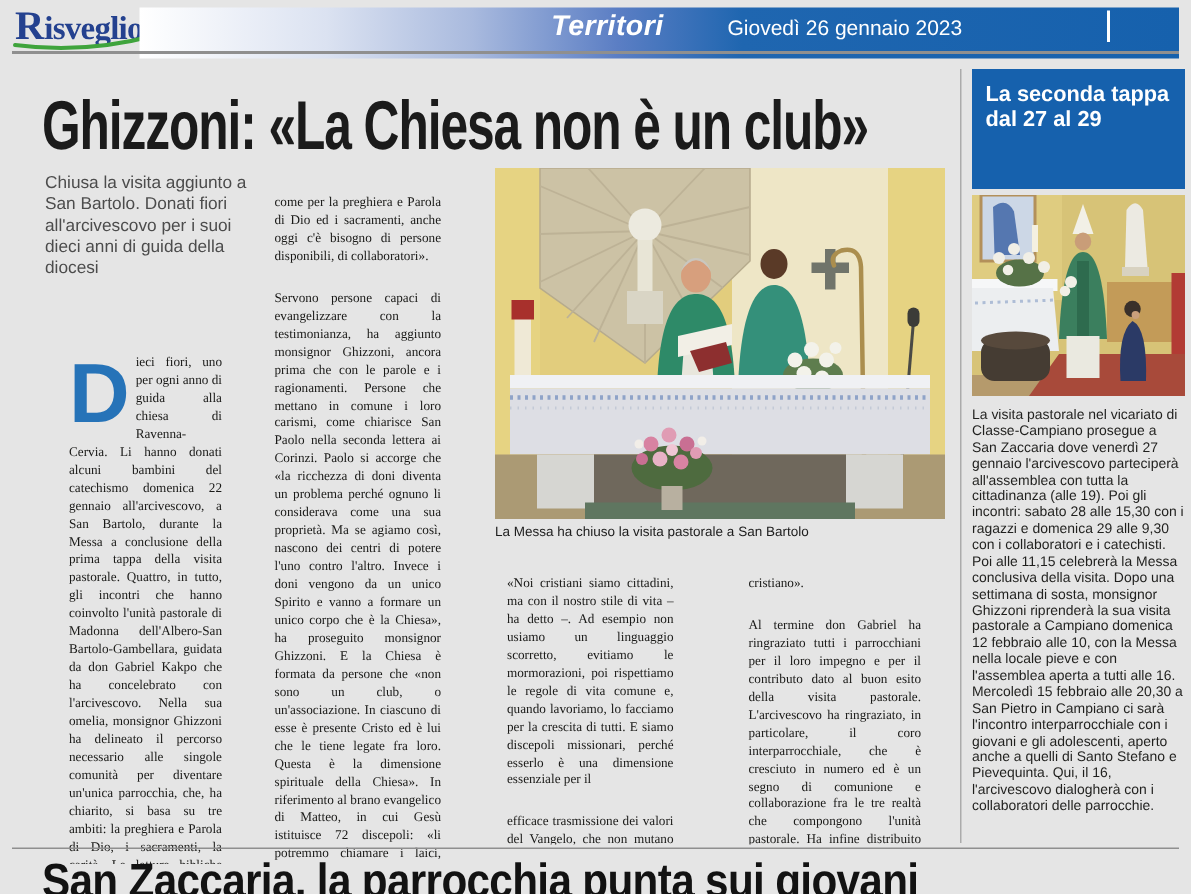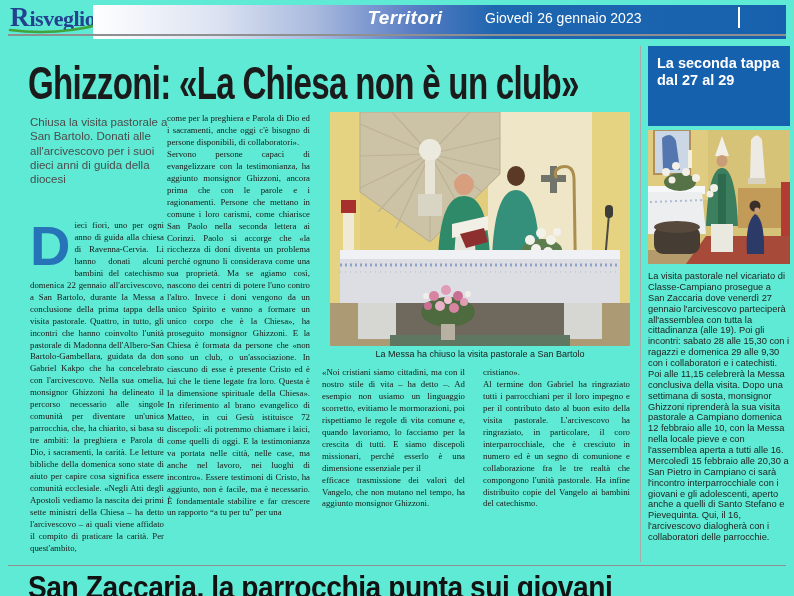--- a/index.html
+++ b/index.html
@@ -1,18 +1,18 @@
 <!DOCTYPE html>
 <html lang="it"><head>
 <meta charset="utf-8">
 <style>
   * { margin:0; padding:0; box-sizing:border-box; }
   html,body { background:#ffffff; }
   .page {
-    position:relative; width:794px; height:596px; background:#5eead4;
+    position:relative; width:794px; height:596px; background:#e5e5e5;
     overflow:hidden; font-family:"Liberation Serif", serif; color:#1a1a18;
   }
   .abs { position:absolute; }
 
   
   .logo-wrap { left:10px; top:2px; width:120px; height:32px; }
   .logo-initial { font-family:"Liberation Serif",serif; font-weight:bold; font-size:27px; color:#24418f; }
   .logo-rest { font-family:"Liberation Serif",serif; font-weight:bold; font-size:22px; color:#24418f; letter-spacing:-0.5px; }
   .logo-swoosh { left:8px; top:23px; }
   .header-bar {
@@ -43,33 +43,33 @@
     left:28px; top:56px; white-space:nowrap;
     font-family:"Liberation Sans",sans-serif; font-weight:bold; font-size:46px;
     letter-spacing:-1px; color:#1b1b1b;
     transform:scaleX(0.72); transform-origin:0 0;
   }
   .standfirst {
     left:30px; top:115px; width:141px;
     font-family:"Liberation Sans",sans-serif; font-size:11.5px; line-height:1.24; color:#4c4c4c;
   }
   .bodycol { position:absolute; font-size:8.8px; line-height:1.36; text-align:justify; color:#191917; overflow:hidden; }
-  .bodycol p { margin:0; }
+  .bodycol p { margin:16px; }
   .col1 { left:30px;  top:220px; width:134px; height:356px; }
   .col2 { left:167px; top:113px; width:143px; height:463px; }
   .col3 { left:322px; top:367px; width:143px; height:196px; }
   .col4 { left:483px; top:367px; width:147px; height:196px; }
   .dropcap {
     float:left; font-family:"Liberation Sans",sans-serif; font-weight:bold;
     font-size:56px; line-height:50px; color:#2673b8; margin:1px 4px 0 0;
   }
   .photo-main { left:330px; top:112px; width:300px; height:234px; }
   .photo-main svg, .photo-side svg { display:block; width:100%; height:100%; }
   .caption {
-    left:330px; top:349px; width:300px; text-align:center;
+    left:330px; top:349px; width:300px; text-align:left;
     font-family:"Liberation Sans",sans-serif; font-size:9px; color:#1c1c1c;
   }
 
   
   .side-box {
     left:648px; top:46px; width:142px; height:80px; background:#1661ad;
     padding:9px 20px 0 9px; color:#fff;
     font-family:"Liberation Sans",sans-serif; font-weight:bold; font-size:14.5px; line-height:1.2;
   }
   .side-box div { white-space:nowrap; }
@@ -103,21 +103,21 @@
   <div class="abs header-bar">
     <div class="section-title">Territori</div>
     <div class="header-date">Giovedì 26 gennaio 2023</div>
     <div class="header-sep"></div>
     <div class="header-pageno">19</div>
   </div>
   <div class="abs rule-h rule-top"></div>
 
   <div class="abs headline">Ghizzoni: «La Chiesa non è un club»</div>
 
-  <div class="abs standfirst">Chiusa la visita pastorale a San Bartolo. Donati alle all'arcivescovo per i suoi dieci anni di guida della diocesi</div>
+  <div class="abs standfirst">Chiusa la visita aggiunto a San Bartolo. Donati fiori all'arcivescovo per i suoi dieci anni di guida della diocesi</div>
 
   <div class="bodycol col1">
     <p><span class="dropcap">D</span><span>ieci fiori, uno per ogni anno di guida alla chiesa di Ravenna-Cervia. Li hanno donati alcuni bambini del catechismo domenica 22 gennaio all'arcivescovo, a San Bartolo, durante la Messa a conclusione della prima tappa della visita pastorale. Quattro, in tutto, gli incontri che hanno coinvolto l'unità pastorale di Madonna dell'Albero-San Bartolo-Gambellara, guidata da don Gabriel Kakpo che ha concelebrato con l'arcivescovo. Nella sua omelia, monsignor Ghizzoni ha delineato il percorso necessario alle singole comunità per diventare un'unica parrocchia, che, ha chiarito, si basa su tre ambiti: la preghiera e Parola di Dio, i sacramenti, la carità. Le letture bibliche della domenica sono state di aiuto per capire cosa significa essere comunità ecclesiale. «Negli Atti degli Apostoli vediamo la nascita dei primi sette ministri della Chiesa – ha detto l'arcivescovo – ai quali viene affidato il compito di praticare la carità. Per quest'ambito,</span></p>
   </div>
 
   <div class="bodycol col2">
     <p>come per la preghiera e Parola di Dio ed i sacramenti, anche oggi c'è bisogno di persone disponibili, di collaboratori».</p>
     <p>Servono persone capaci di evangelizzare con la testimonianza, ha aggiunto monsignor Ghizzoni, ancora prima che con le parole e i ragionamenti. Persone che mettano in comune i loro carismi, come chiarisce San Paolo nella seconda lettera ai Corinzi. Paolo si accorge che «la ricchezza di doni diventa un problema perché ognuno li considerava come una sua proprietà. Ma se agiamo così, nascono dei centri di potere l'uno contro l'altro. Invece i doni vengono da un unico Spirito e vanno a formare un unico corpo che è la Chiesa», ha proseguito monsignor Ghizzoni. E la Chiesa è formata da persone che «non sono un club, o un'associazione. In ciascuno di esse è presente Cristo ed è lui che le tiene legate fra loro. Questa è la dimensione spirituale della Chiesa». In riferimento al brano evangelico di Matteo, in cui Gesù istituisce 72 discepoli: «li potremmo chiamare i laici, come quelli di oggi. E la testimonianza va portata nelle città, nelle case, ma anche nel lavoro, nei luoghi di incontro». Essere testimoni di Cristo, ha aggiunto, non è facile, ma è necessario. È fondamentale stabilire e far crescere un rapporto “a tu per tu” per una</p>
   </div>
 

